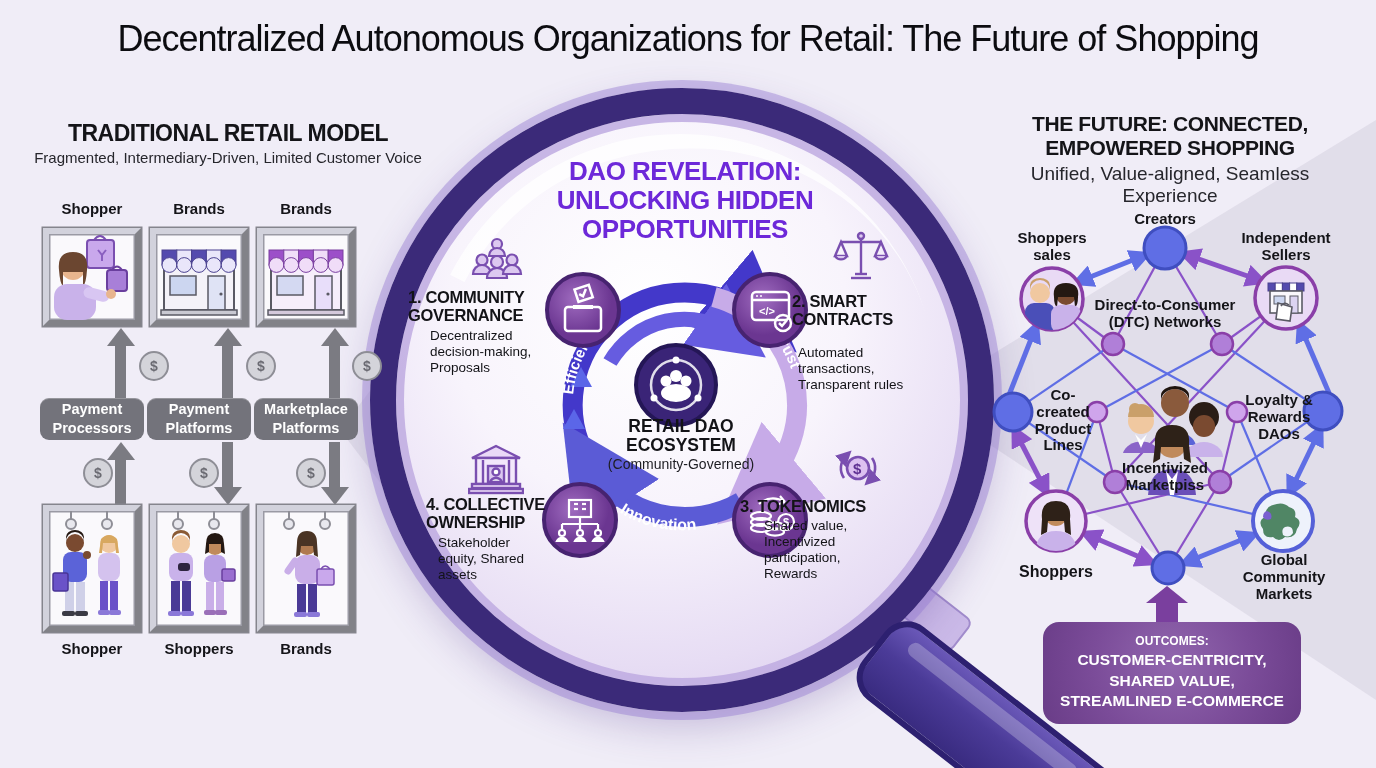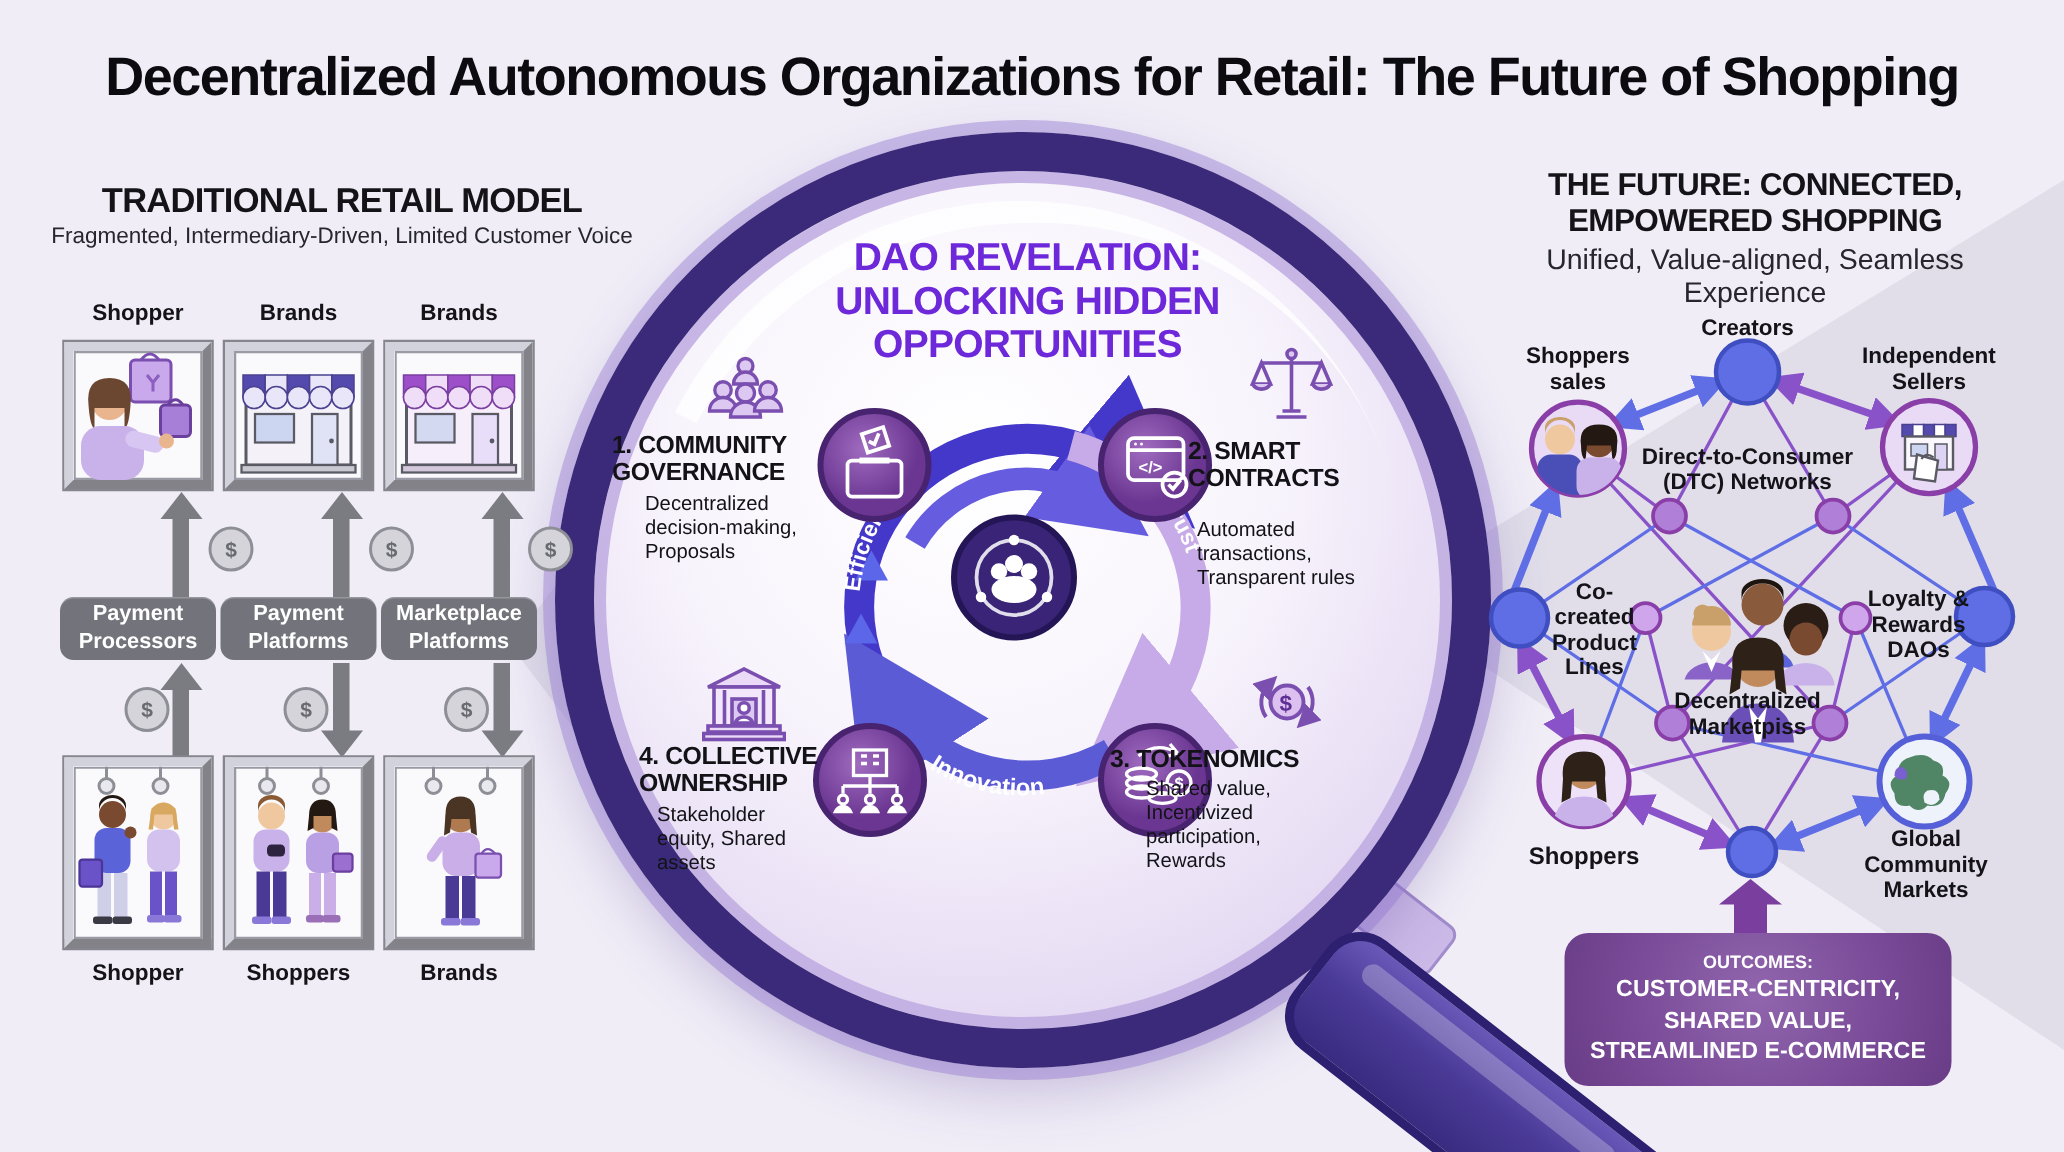--- a/index.html
+++ b/index.html
@@ -2,22 +2,22 @@
 <html><head>
 <meta charset="utf-8">
 <style>
   html,body{margin:0;padding:0;}
   body{font-family:"Liberation Sans",sans-serif;background:#efecf7;}
   .canvas{position:relative;width:1376px;height:768px;overflow:hidden;background:#f0edf7;}
   .abs{position:absolute;}
   .ctr{text-align:center;}
 
   
-  .main-title{left:0;top:18px;width:1376px;text-align:center;font-size:36px;font-weight:700;
-    letter-spacing:-1px;color:#0c0c10;margin-top:12px;}
+  .main-title{left:0;top:18px;width:1376px;text-align:center;font-size:36px;font-weight:400;
+    letter-spacing:-1px;color:#0c0c10;}
 
   
   .l-head{left:10px;top:120px;width:436px;font-size:23px;font-weight:800;color:#141418;letter-spacing:-.5px;}
   .l-sub{left:10px;top:149px;width:436px;font-size:15px;color:#26262c;}
   .row3{left:43px;width:312px;display:flex;gap:9px;}
   .cell{width:98px;text-align:center;}
   .col-label{font-size:15px;font-weight:700;color:#141418;}
   .frame{width:98px;height:98px;box-sizing:border-box;border:6px outset #d2d2dc;background:#faf9fc;
     box-shadow:0 0 0 1.5px #85858d, inset 0 0 0 1.5px #9a9aa4;position:relative;}
   .frame.tall{height:127px;}
@@ -452,20 +452,25 @@
   </div>
   <div class="abs item-text z4" style="left:740px;top:497px;">
     <div class="item-title">3. TOKENOMICS</div>
     <div class="item-desc" style="padding:0 24px;">Shared value, Incentivized participation, Rewards</div>
   </div>
   <div class="abs item-text z4" style="left:410px;top:495px;">
     <div class="item-title" style="padding:0 16px;">4. COLLECTIVE OWNERSHIP</div>
     <div class="item-desc" style="padding:0 28px;">Stakeholder equity, Shared assets</div>
   </div>
 
+  <div class="abs hub-text z4">
+    <div class="hub-title">RETAIL DAO</div>
+    <div class="hub-title">ECOSYSTEM</div>
+    <div class="hub-sub">(Community-Governed)</div>
+  </div>
 
   <div class="abs r-head z2">
     <span style="display:block">THE FUTURE: CONNECTED,</span>
     <span style="display:block">EMPOWERED SHOPPING</span>
   </div>
   <div class="abs r-sub z2">Unified, Value-aligned, Seamless Experience</div>
 
   <svg class="abs z2" style="left:985px;top:205px;" width="390" height="400" viewBox="0 0 390 400">
     <defs>
       <marker id="aB" markerWidth="4.6" markerHeight="4.6" refX="2.6" refY="2.3" orient="auto">
@@ -619,21 +624,21 @@
     <span style="display:block">created</span>
     <span style="display:block">Product</span>
     <span style="display:block">Lines</span>
   </div>
   <div class="nlabel z3" style="left:1236px;top:392px;width:86px;">
     <span style="display:block">Loyalty &amp;</span>
     <span style="display:block">Rewards</span>
     <span style="display:block">DAOs</span>
   </div>
   <div class="nlabel z3" style="left:1095px;top:460px;width:140px;">
-    <span style="display:block">Decentralized</span>
+    <span style="display:block">Incentivized</span>
     <span style="display:block">Marketpiss</span>
   </div>
   <div class="nlabel z3" style="left:1006px;top:563px;width:100px;font-size:16px;">Shoppers</div>
   <div class="nlabel z3" style="left:1240px;top:552px;width:88px;">
     <span style="display:block">Global</span>
     <span style="display:block">Community</span>
     <span style="display:block">Markets</span>
   </div>
 
   <div class="abs outcome-arrow-head z2"></div>

